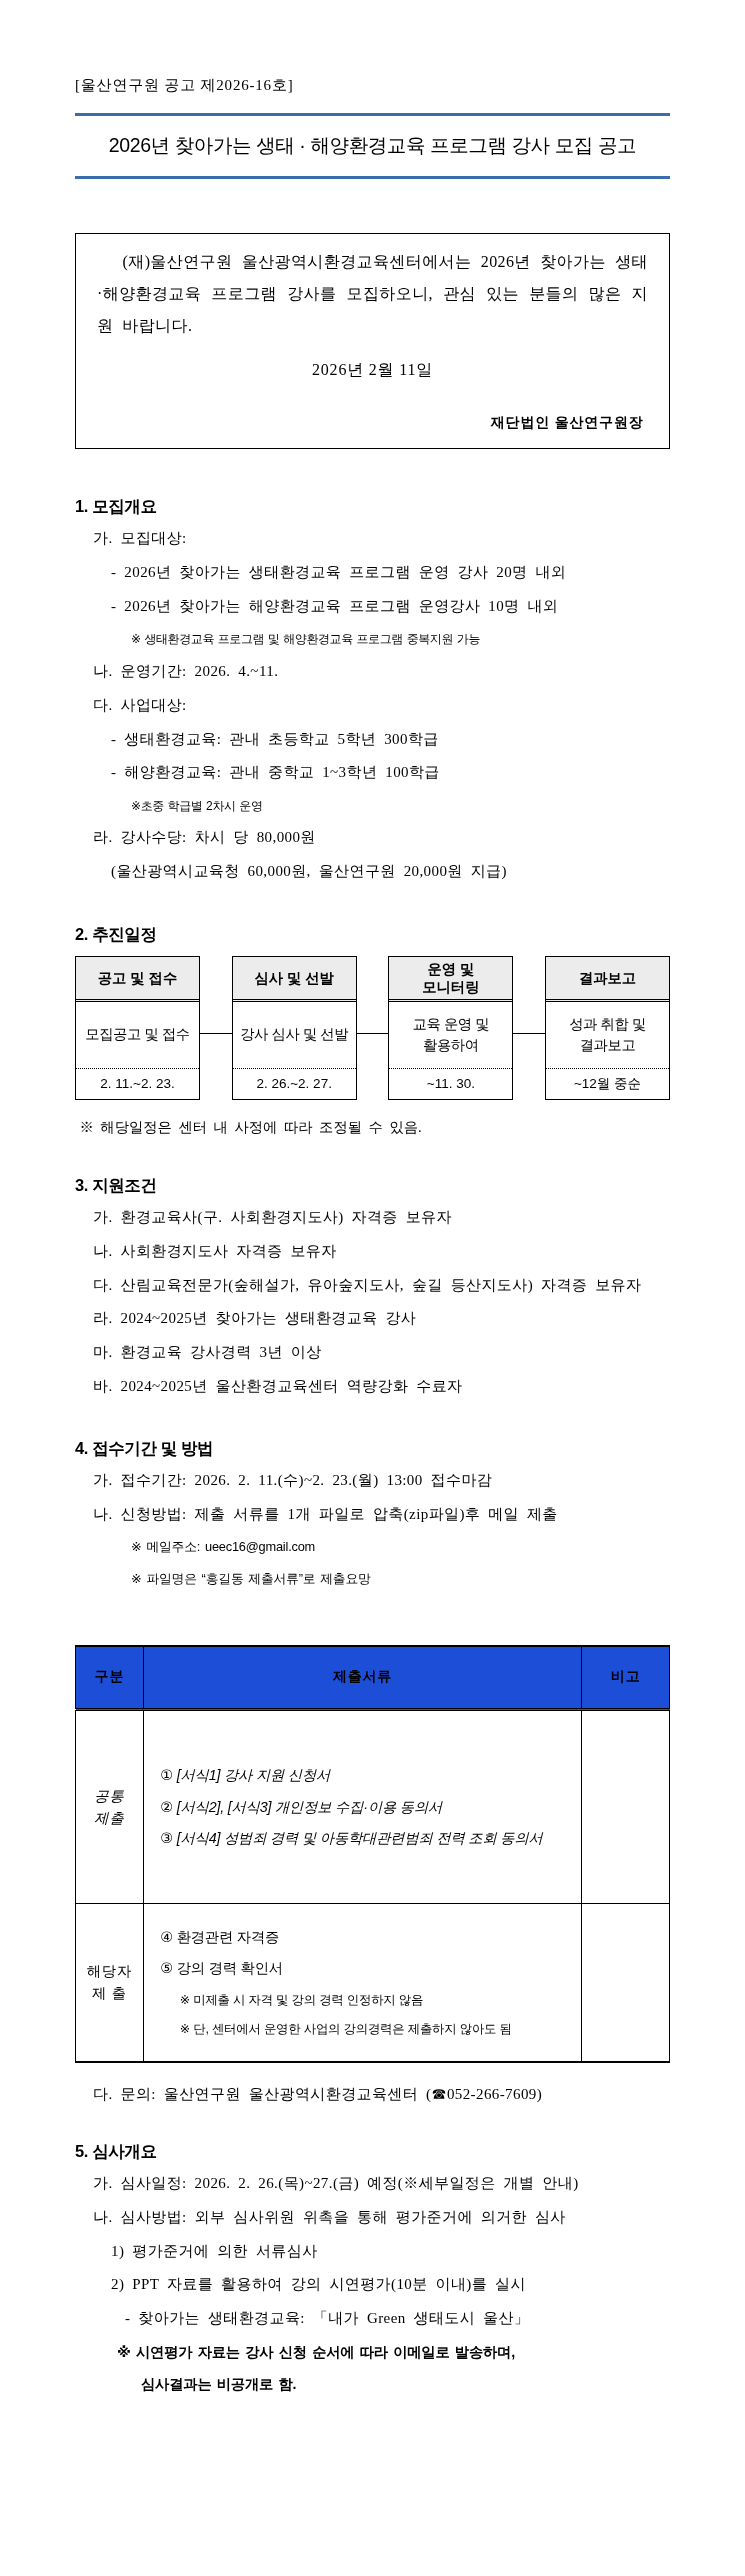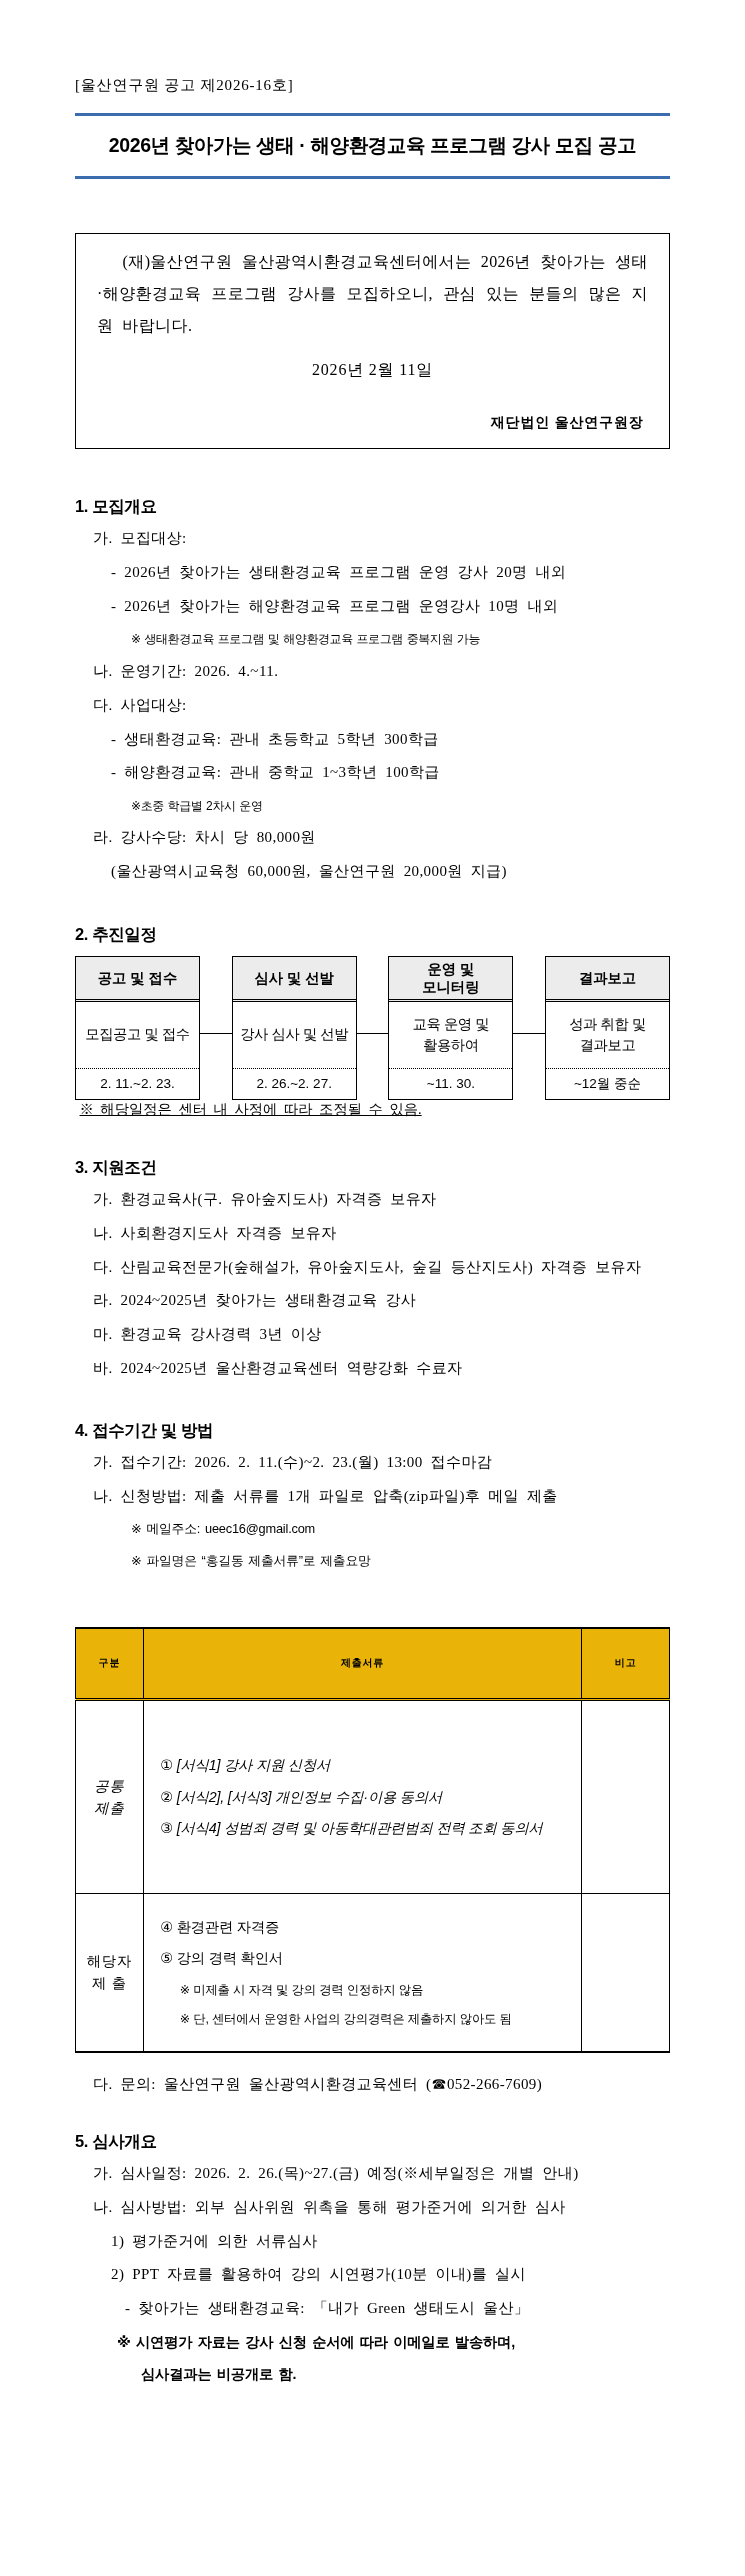--- a/index.html
+++ b/index.html
@@ -21,21 +21,21 @@
   }
   .rule {
     height: 3px;
     background: #3a6cae;
     margin-top: 16.5px;
   }
   .doc-title {
     margin-top: 16.5px;
     text-align: center;
     font-family: "Liberation Sans", "DejaVu Sans", sans-serif;
-    font-weight: bold;
+    font-weight: normal;
     font-size: 19.5px;
     line-height: 27px;
     letter-spacing: -0.4px;
   }
   .rule2 { margin-top: 16.5px; }
 
   .intro-box {
     margin-top: 54px;
     border: 1.5px solid #000;
     padding: 12px 21px 16.5px 21px;
@@ -165,43 +165,43 @@
     justify-content: center;
     font-size: 13.5px;
   }
   .fc-conn {
     flex: 1;
     height: 1.5px;
     background: #000;
     margin-top: 77px;
   }
   .fc-note {
+    margin-top: 18px;
     font-size: 14.3px;
     padding-left: 4.5px;
     word-spacing: 3px;
-    text-decoration: underline;
   }
 
   
   .sub-table {
     margin-top: 57px;
     width: 100%;
     border-collapse: collapse;
     font-family: "Liberation Sans", "DejaVu Sans", sans-serif;
   }
   .sub-table th, .sub-table td {
     border-left: 0.8px solid #000;
     border-right: 0.8px solid #000;
   }
   .sub-table thead th {
     border-top: 2.3px solid #000;
     border-bottom: 3px double #000;
-    background: #eab308;
-    height: 72px;
-    font-size: 10px;
+    background: #1d4ed8;
+    height: 64px;
+    font-size: 14px;
     font-weight: bold;
     text-align: center;
     letter-spacing: 0.8px;
   }
   .sub-table tbody tr.row1 td { border-bottom: 0.8px solid #000; height: 194px; font-style: italic; }
   .sub-table tbody tr.row2 td { border-bottom: 2.3px solid #000; height: 158px; }
   .col-cat { width: 68px; }
   .col-doc { width: 440px; }
   .col-rem { width: 88px; }
   .cat-cell {
@@ -285,21 +285,21 @@
     <div class="fc-box">
       <div class="fc-head">결과보고</div>
       <div class="fc-desc">성과 취합 및
 결과보고</div>
       <div class="fc-date">~12월 중순</div>
     </div>
   </div>
   <div class="fc-note">※ 해당일정은 센터 내 사정에 따라 조정될 수 있음.</div>
 
   <div class="sec-heading mt-s3">3. 지원조건</div>
-  <div class="line lv1 first">가. 환경교육사(구. 유아숲지도사) 자격증 보유자</div>
+  <div class="line lv1 first">가. 환경교육사(구. 사회환경지도사) 자격증 보유자</div>
   <div class="line lv1">나. 사회환경지도사 자격증 보유자</div>
   <div class="line lv1">다. 산림교육전문가(숲해설가, 유아숲지도사, 숲길 등산지도사) 자격증 보유자</div>
   <div class="line lv1">라. 2024~2025년 찾아가는 생태환경교육 강사</div>
   <div class="line lv1">마. 환경교육 강사경력 3년 이상</div>
   <div class="line lv1">바. 2024~2025년 울산환경교육센터 역량강화 수료자</div>
 
   <div class="sec-heading mt-s4">4. 접수기간 및 방법</div>
   <div class="line lv1 first">가. 접수기간: 2026. 2. 11.(수)~2. 23.(월) 13:00 접수마감</div>
   <div class="line lv1">나. 신청방법: 제출 서류를 1개 파일로 압축(zip파일)후 메일 제출</div>
   <div class="note-mid">※ 메일주소: ueec16@gmail.com</div>

